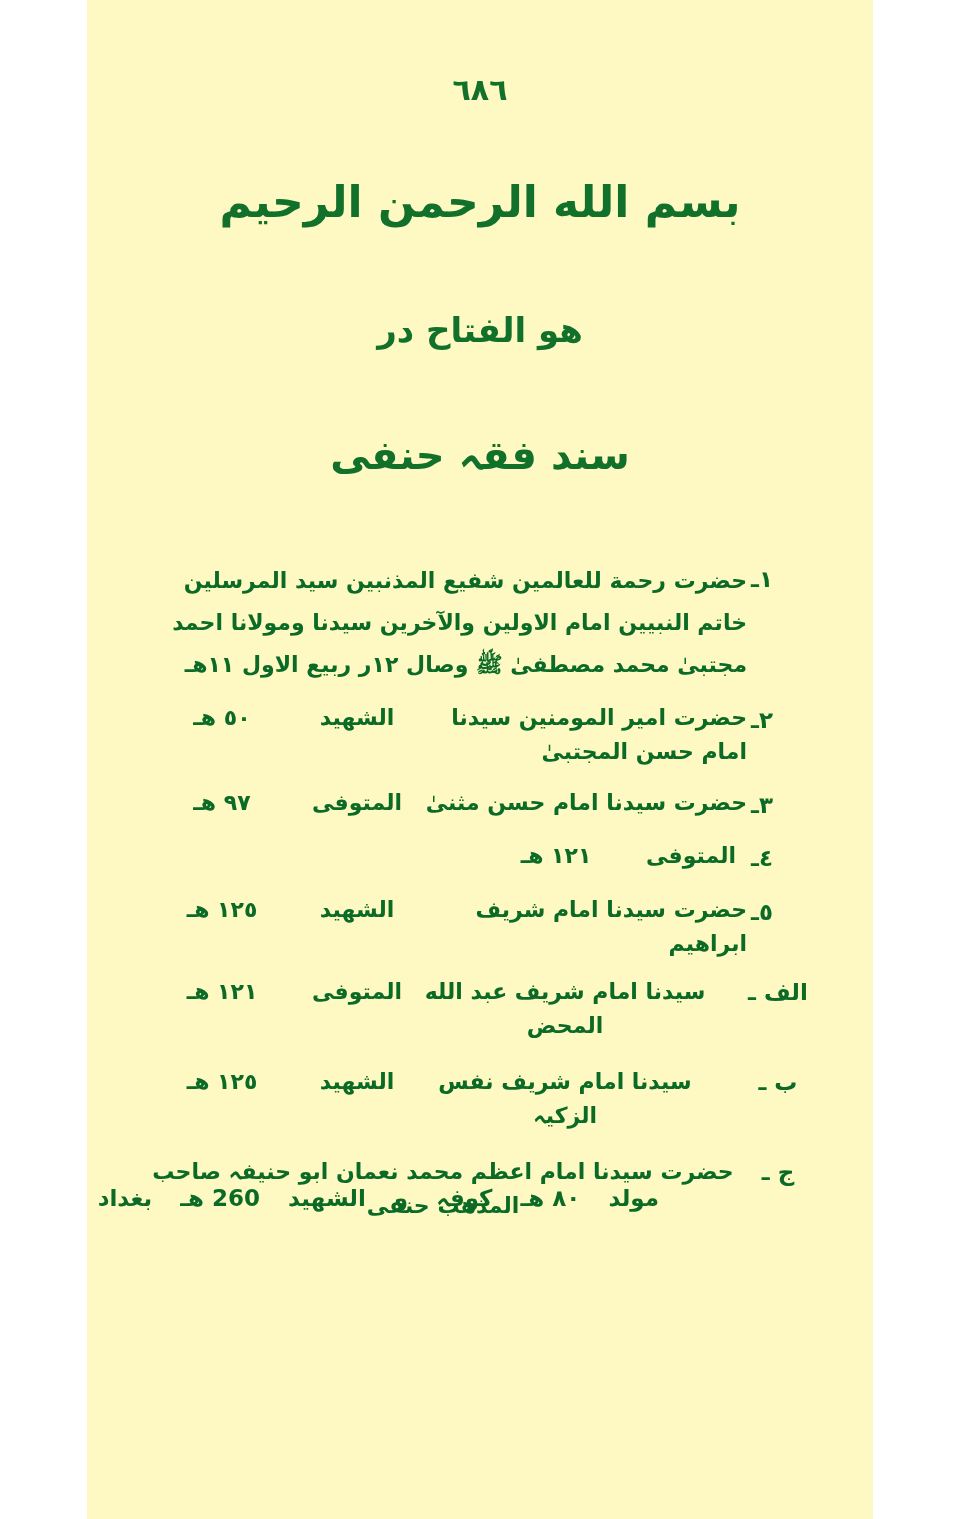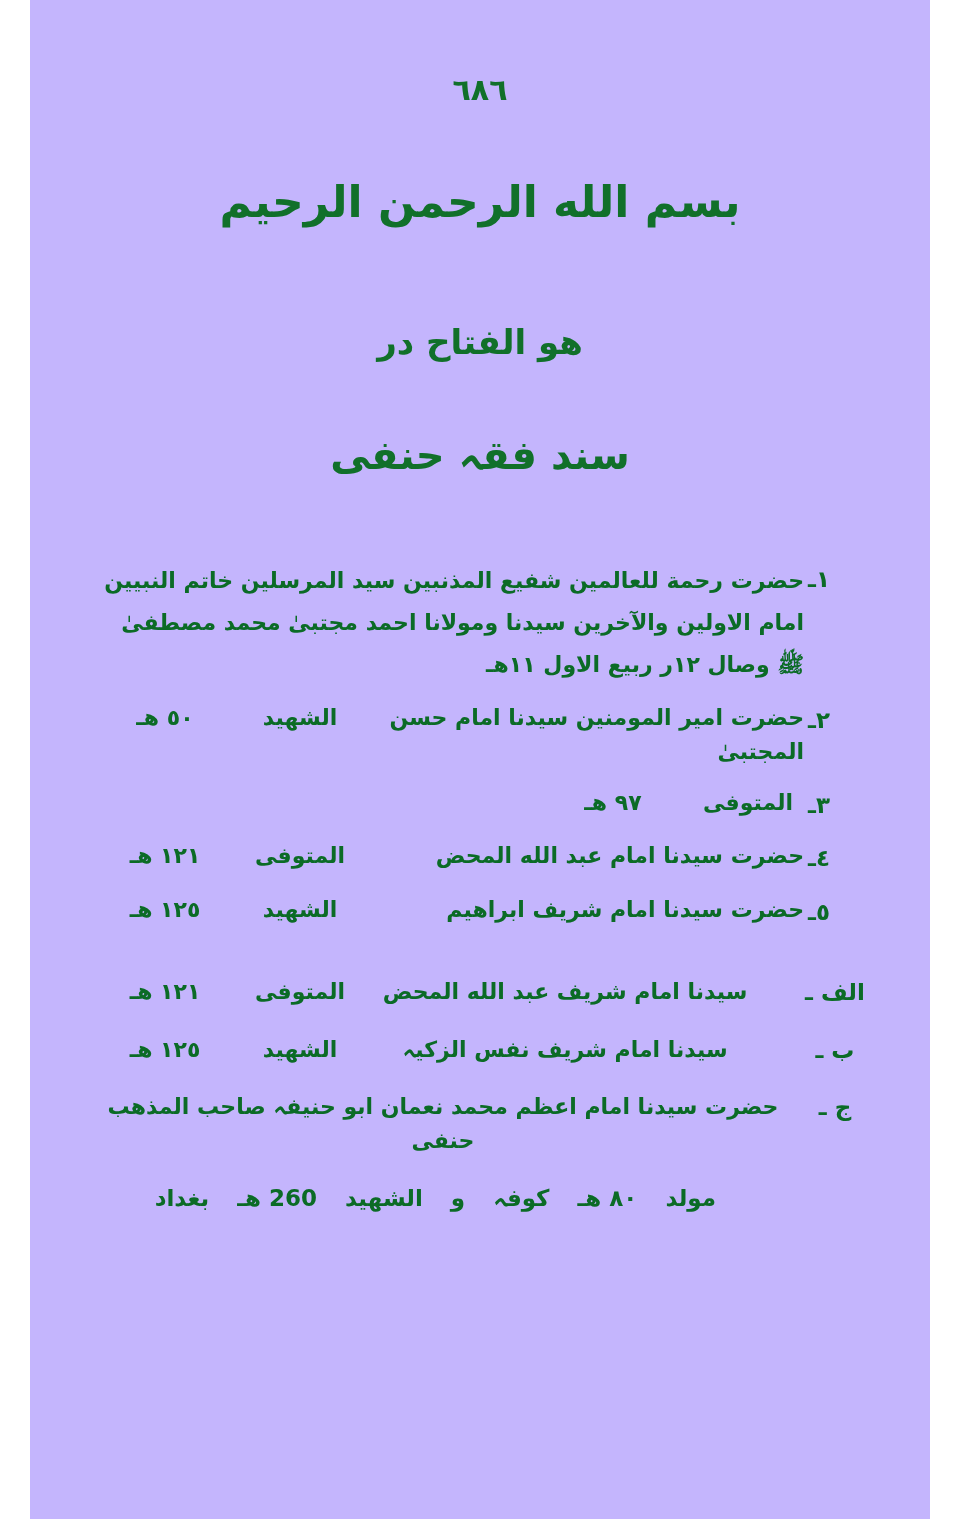--- a/index.html
+++ b/index.html
@@ -2,24 +2,24 @@
 <html lang="ur" dir="rtl"><head>
 <meta charset="utf-8">
 <style>
   html, body {
     margin: 0;
     padding: 0;
     background: #ffffff;
   }
   .page {
     position: relative;
-    width: 900px;
+    width: 786px;
     height: 1519px;
     margin: 0 auto;
-    background: #c4b5fd;
+    background: #fef9c3;
     color: #0b6b26;
     font-family: "DejaVu Sans", sans-serif;
     overflow: hidden;
   }
   
   .line {
     position: absolute;
     text-align: center;
     width: 100%;
     left: 0;
@@ -33,21 +33,21 @@
     letter-spacing: 2px;
     font-weight: 600;
   }
   .basmala {
     top: 176px;
     font-size: 44px;
     font-weight: 600;
     letter-spacing: 1px;
   }
   .subtitle-1 {
-    top: 322px;
+    top: 310px;
     font-size: 34px;
     font-weight: 600;
   }
   .subtitle-2 {
     top: 432px;
     font-size: 40px;
     font-weight: 600;
   }
 
   
@@ -213,29 +213,29 @@
       <div class="entry-body">
         <div class="entry-name">حضرت امير المومنين سيدنا امام حسن المجتبیٰ</div>
         <div class="entry-status">الشهيد</div>
         <div class="entry-date">٥٠ هـ</div>
       </div>
     </div>
 
     <div class="entry">
       <div class="entry-marker">٣ـ</div>
       <div class="entry-body">
+        <div class="entry-name">حضرت سيدنا امام حسن مثنیٰ</div>
         <div class="entry-status">المتوفی</div>
         <div class="entry-date">٩٧ هـ</div>
       </div>
     </div>
 
     <div class="entry">
       <div class="entry-marker">٤ـ</div>
       <div class="entry-body">
-        <div class="entry-name">حضرت سيدنا امام عبد الله المحض</div>
         <div class="entry-status">المتوفی</div>
         <div class="entry-date">١٢١ هـ</div>
       </div>
     </div>
 
     <div class="entry">
       <div class="entry-marker">٥ـ</div>
       <div class="entry-body">
         <div class="entry-name">حضرت سيدنا امام شريف ابراهيم</div>
         <div class="entry-status">الشهيد</div>

